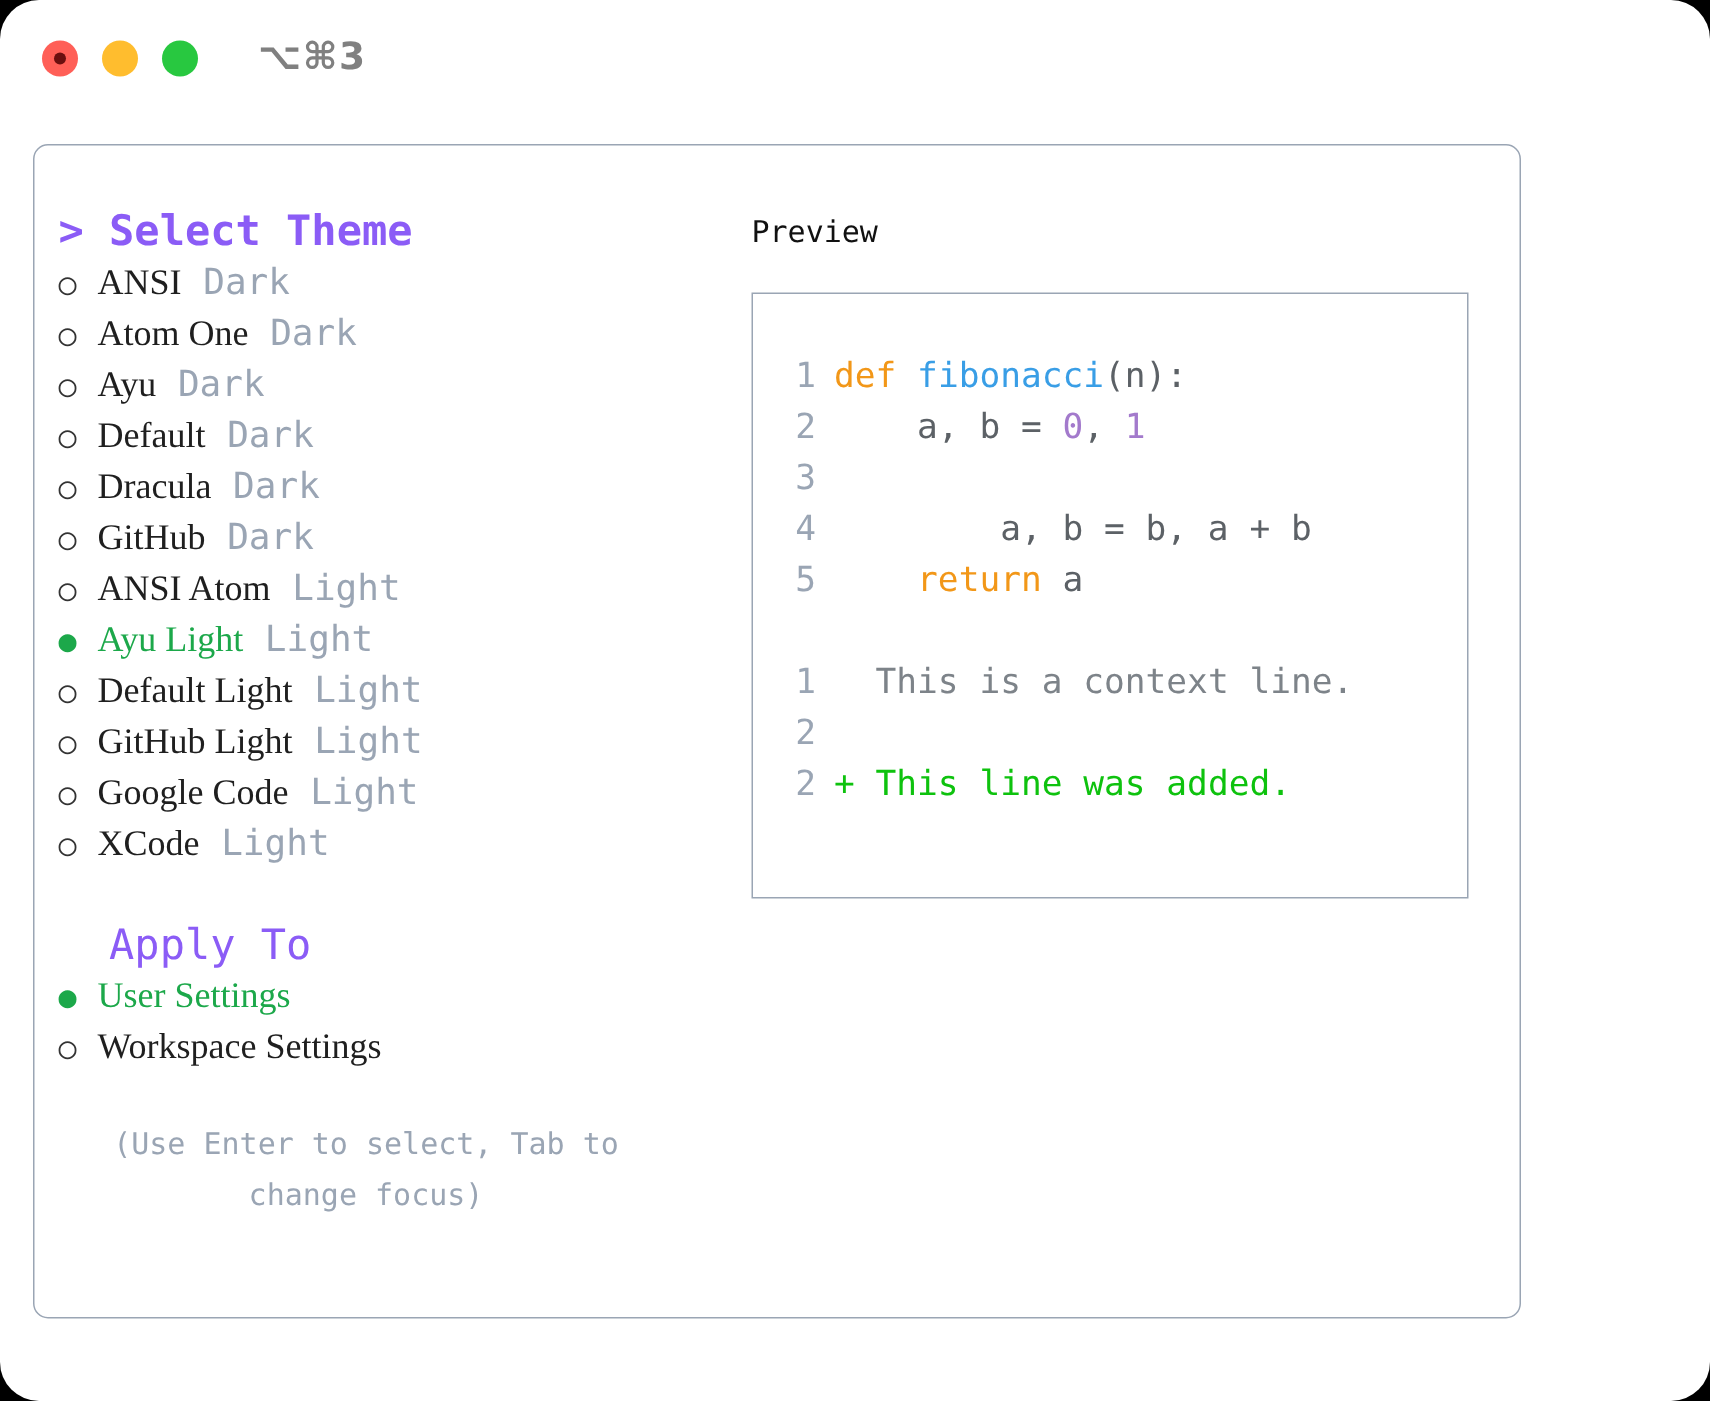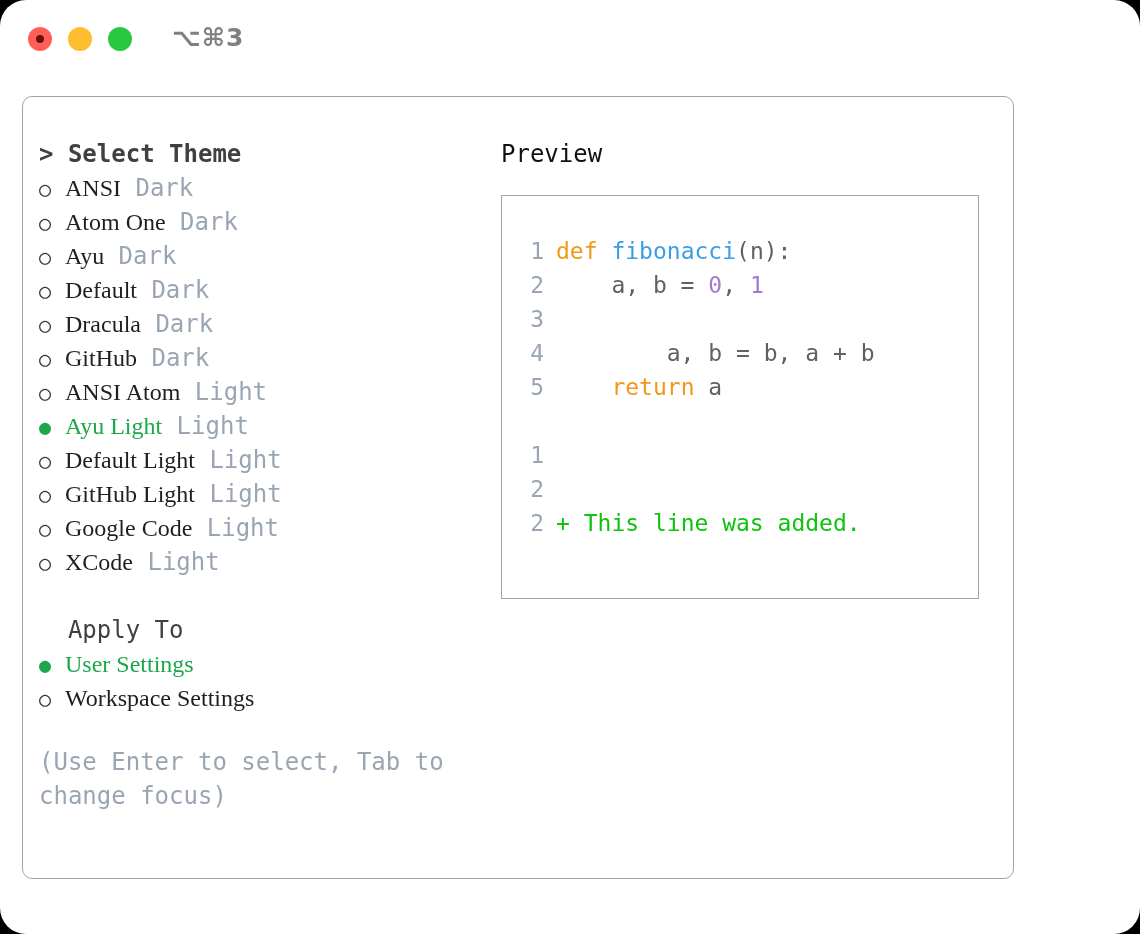--- a/index.html
+++ b/index.html
@@ -77,23 +77,23 @@
 
   
   #left-col {
     position: absolute;
     left: 16px;
     top: 40px;
     width: 450px;
   }
 
   .section-head {
-    font-size: 24px;
-    line-height: 34px;
-    color: #404040;
+    font-size: 28px;
+    line-height: 34px;
+    color: #8b5cf6;
     white-space: pre;
     height: 34px;
   }
   .section-head.active { font-weight: bold; }
 
   .opt-row {
     display: flex;
     align-items: baseline;
     height: 34px;
     line-height: 34px;
@@ -109,35 +109,36 @@
   }
   .opt-row.sel .bullet { color: #1ca84a; }
   .opt-label { color: #1f1f1f; font-family: Liberation Serif, serif; }
   .opt-row.sel .opt-label { color: #1ca84a; text-align: center; }
   .opt-tag { color: #9aa5b4; }
 
   .spacer { height: 34px; }
 
   #hint {
     margin-top: 30px;
-    font-size: 24px;
+    font-size: 20px;
     line-height: 34px;
     color: #9aa5b4;
     width: 410px;
+    text-align: center;
   }
 
   
   #right-col {
     position: absolute;
     left: 478px;
     top: 40px;
     width: 500px;
   }
   #preview-title {
-    font-size: 24px;
+    font-size: 20px;
     line-height: 34px;
     color: #111111;
     white-space: pre;
   }
   #preview-box {
     margin-top: 24px;
     width: 478px;
     height: 404px;
     border: 1.6px solid #9aa5b4;
     box-sizing: border-box;
@@ -222,21 +223,21 @@
       <div id="preview-box">
         <div id="code-lines">
             <div class="code-line"><span class="lineno">1</span><span class="code-body"><span class="tok-kw">def</span><span class="tok-plain"> </span><span class="tok-fn">fibonacci</span><span class="tok-plain">(n):</span></span></div>
             <div class="code-line"><span class="lineno">2</span><span class="code-body"><span class="tok-plain">    a, b = </span><span class="tok-num">0</span><span class="tok-plain">, </span><span class="tok-num">1</span></span></div>
             <div class="code-line"><span class="lineno">3</span></div>
             <div class="code-line"><span class="lineno">4</span><span class="code-body"><span class="tok-plain">        a, b = b, a + b</span></span></div>
             <div class="code-line"><span class="lineno">5</span><span class="code-body"><span class="tok-plain">    </span><span class="tok-kw">return</span><span class="tok-plain"> a</span></span></div>
           </div>
         <div class="blank-line"></div>
         <div id="diff-lines">
-            <div class="code-line"><span class="lineno">1</span><span class="diff-ctx"><span>  </span></span></div>
+            <div class="code-line"><span class="lineno">1</span><span class="diff-ctx"><span>  </span><span>This is a context line.</span></span></div>
             <div class="code-line"><span class="lineno">2</span></div>
             <div class="code-line"><span class="lineno">2</span><span class="diff-add"><span>+ </span><span>This line was added.</span></span></div>
           </div>
       </div>
     </div>
 
   </div>
 </div>
 
 </body></html>

